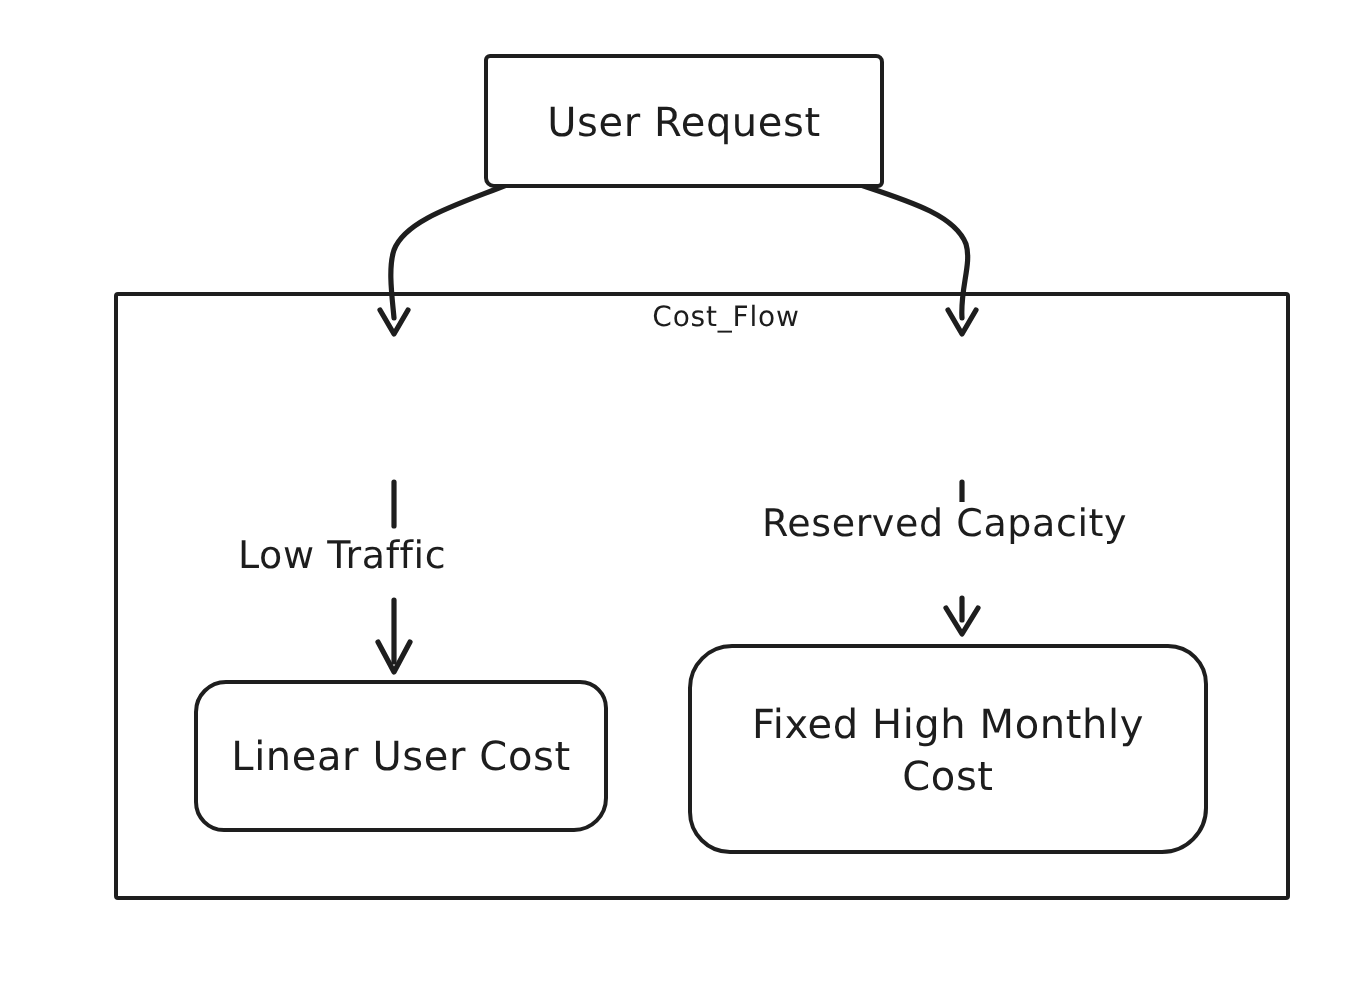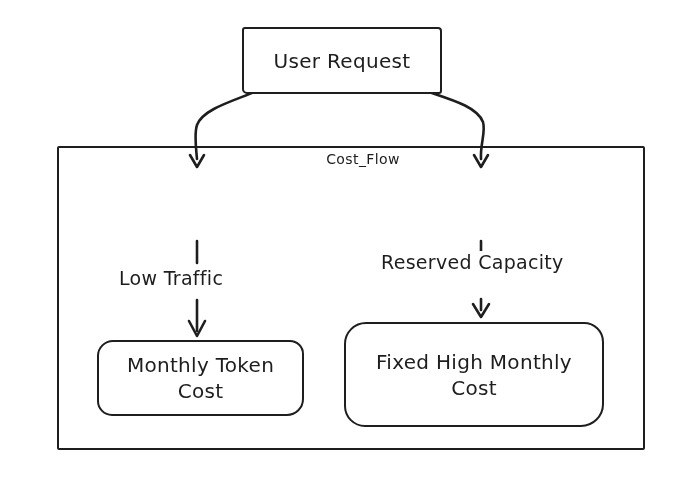--- a/index.html
+++ b/index.html
@@ -93,21 +93,21 @@
     <path d="M 473 304 L 481 317 L 489 304"></path>
   </svg>
 
   <div class="node rect" style="left:242px; top:27px; width:196px; height:63px;">
     <span class="node-label">User Request</span>
   </div>
 
 
 
   <div class="node rounded-sm" style="left:97px; top:340px; width:203px; height:72px;">
-    <span class="node-label w-narrow">Monthly Token Cost</span>
+    <span class="node-label w-narrow">Linear User Cost</span>
   </div>
 
   <div class="node rounded-lg" style="left:344px; top:322px; width:256px; height:101px;align-items:center;">
     <span class="node-label w-wide">Fixed High Monthly Cost</span>
   </div>
 
   <div class="edge-label" style="left:119px; top:267px; width:160px;">Low Traffic</div>
 
   <div class="edge-label" style="left:381px; top:251px; width:200px;">Reserved Capacity</div>
 

